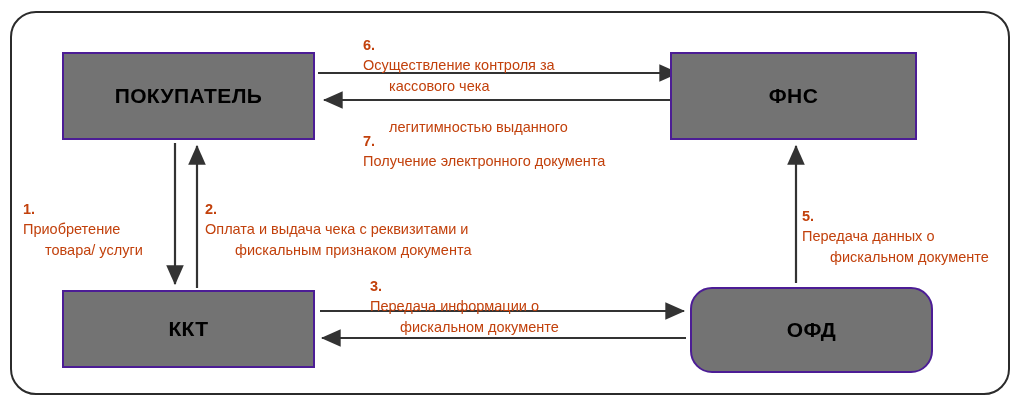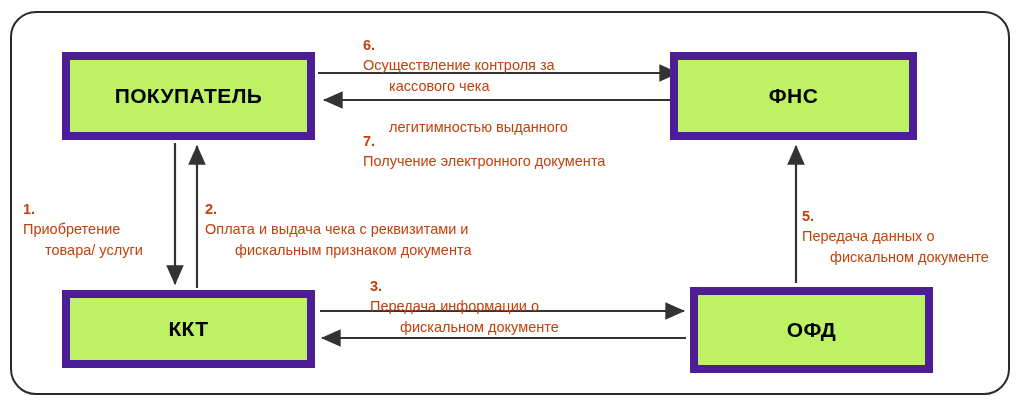--- a/index.html
+++ b/index.html
@@ -23,39 +23,39 @@
     top: 11px;
     width: 1000px;
     height: 384px;
     border: 2.5px solid #2b2b2b;
     border-radius: 26px;
     box-sizing: border-box;
     background: transparent;
   }
   .node-box {
     position: absolute;
-    background: #bef264;
-    border: 8px solid #4c1d95;
+    background: #737373;
+    border: 2px solid #4c1d95;
     box-sizing: border-box;
     display: flex;
     align-items: center;
     justify-content: center;
   }
   .node-label {
     font-family: "Liberation Sans", sans-serif;
     font-weight: bold;
     font-size: 21px;
     color: #000000;
     letter-spacing: 0.4px;
     text-align: center;
   }
   .box-buyer  { left: 62px;  top: 52px;  width: 253px; height: 88px; }
   .box-fns    { left: 670px; top: 52px;  width: 247px; height: 88px; }
   .box-kkt    { left: 62px;  top: 290px; width: 253px; height: 78px; }
-  .box-ofd    { left: 690px; top: 287px; width: 243px; height: 86px; }
+  .box-ofd    { left: 690px; top: 287px; width: 243px; height: 86px; border-radius: 22px; }
 
   .flow-label {
     position: absolute;
     font-family: "Liberation Sans", sans-serif;
     font-size: 14.5px;
     color: #c2410c;
     line-height: 1.42;
     white-space: pre-line;
   }
   .flow-label .num {

